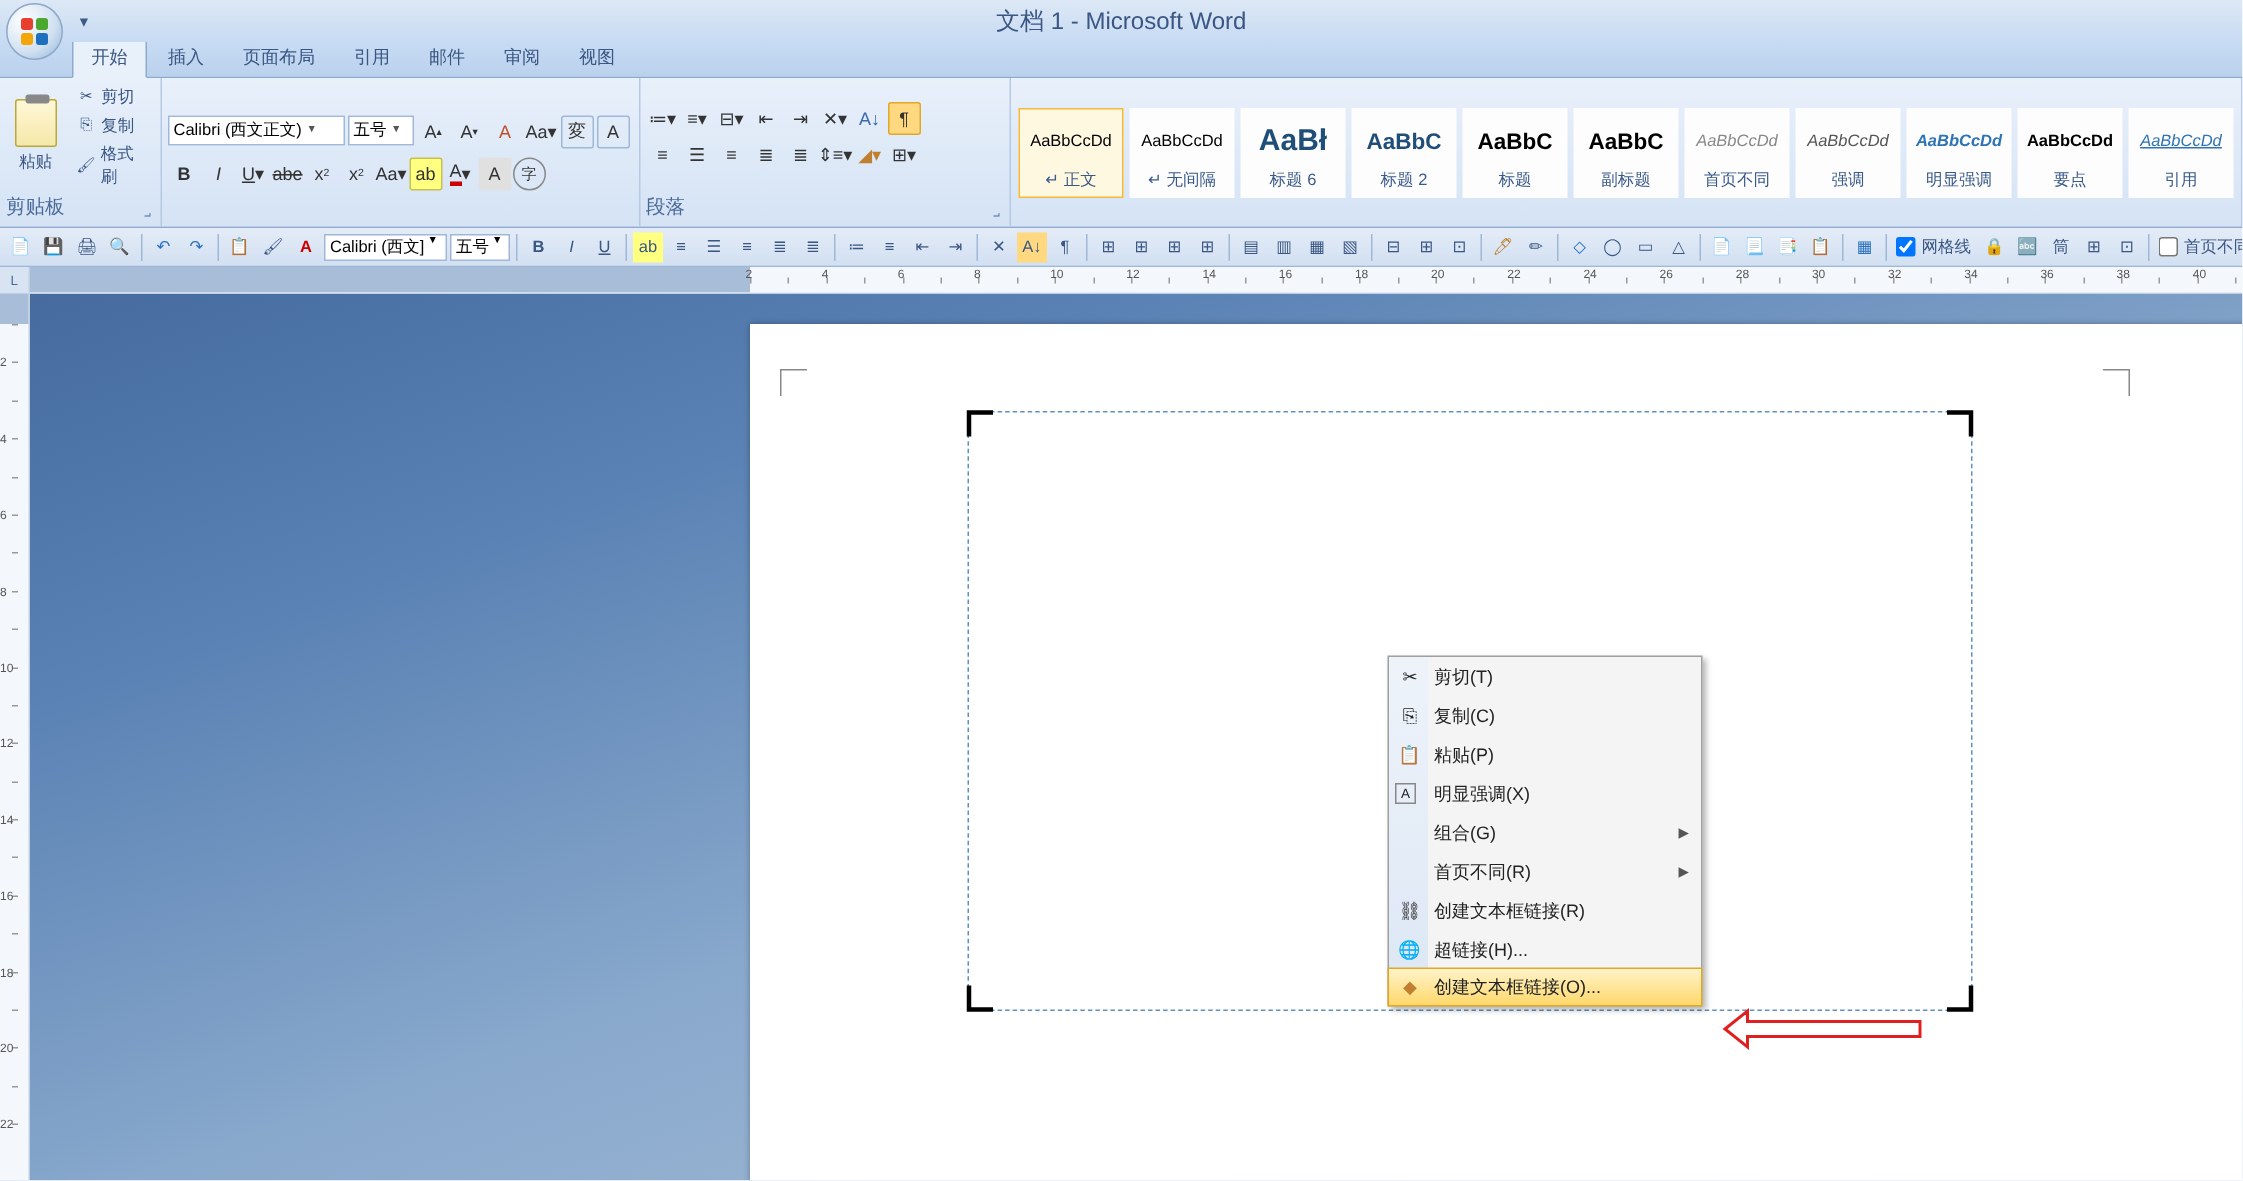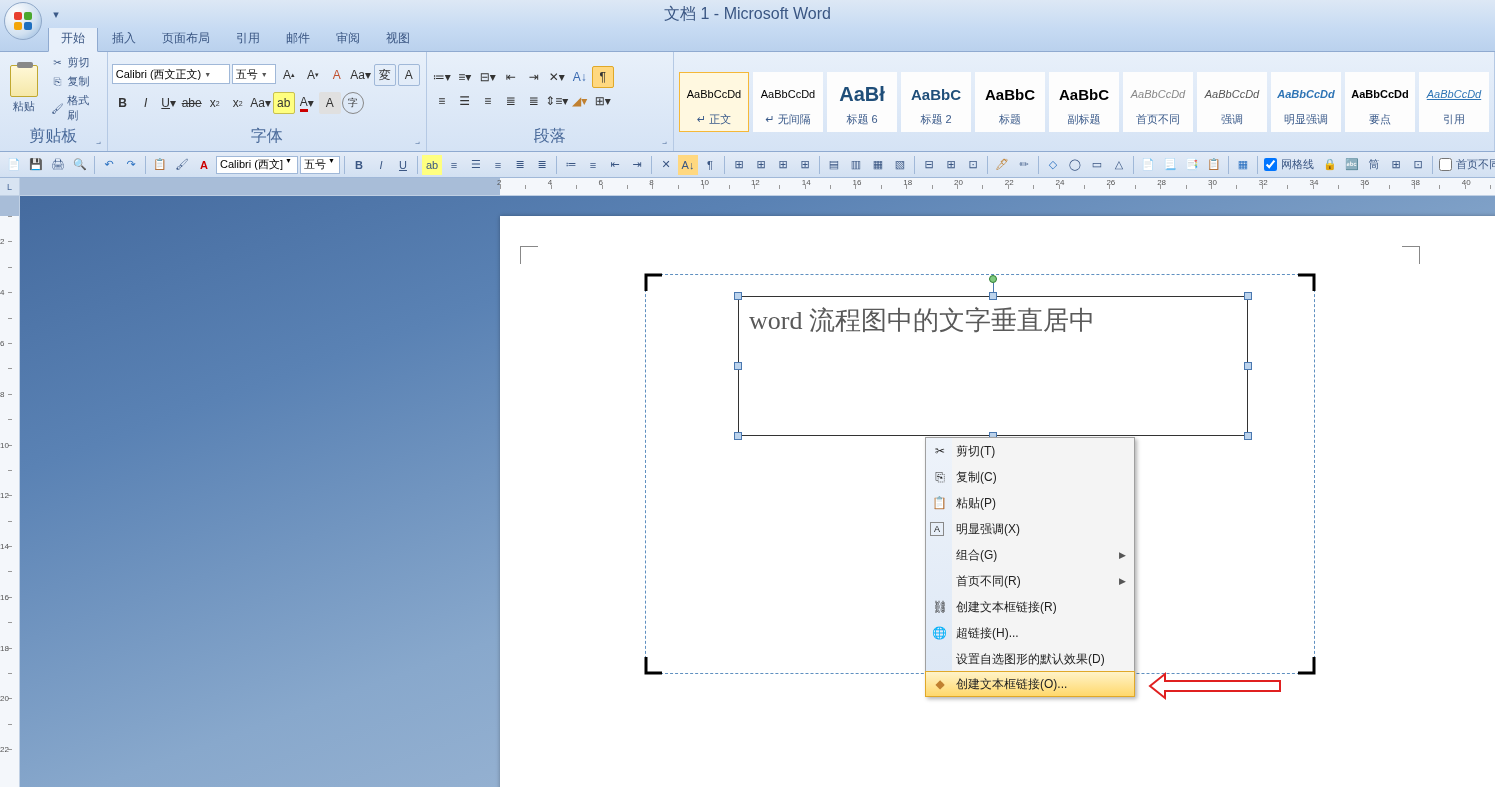--- a/index.html
+++ b/index.html
@@ -16,21 +16,21 @@
 
 
 .tabs { height: 24px; background: linear-gradient(#c7dbf3,#bad1ed); display: flex; align-items: flex-end; padding-left: 48px; gap: 2px; border-bottom: 1px solid #8faad0; }
 .tab { padding: 4px 12px; color: #3a5683; cursor: pointer; border-radius: 3px 3px 0 0; }
 .tab.active { background: #e8f0fa; border: 1px solid #8faad0; border-bottom: 1px solid #e8f0fa; margin-bottom: -1px; }
 
 
 .ribbon { height: 100px; background: linear-gradient(#e8f0fa,#d5e3f5); display: flex; border-bottom: 1px solid #8faad0; }
 .group { border-right: 1px solid #b5c9e4; padding: 2px 4px; display: flex; flex-direction: column; position: relative; }
 .group-body { flex: 1; display: flex; align-items: center; gap: 2px; }
-.group-label { text-align: center; font-size: 16px; color: #4a6a9a; padding: 2px 0; position: relative; }
+.group-label { font-size: 13px; color: #4a6a9a; padding: 2px 0; position: relative; }
 .group-label::after { content: "⌐"; position: absolute; right: 2px; bottom: 1px; font-size: 8px; transform: rotate(180deg); color: #4a6a9a; }
 
 
 .paste-big { width: 40px; height: 70px; display: flex; flex-direction: column; align-items: center; justify-content: center; border: 1px solid transparent; border-radius: 3px; }
 .paste-icon { width: 28px; height: 32px; background: linear-gradient(#fff8d8,#f5e8a8); border: 1px solid #c0a830; border-radius: 2px; position: relative; }
 .paste-icon::before { content:""; position:absolute; top:-4px; left:6px; width:16px; height:6px; background:#888; border-radius:2px; }
 .clip-col { display: flex; flex-direction: column; gap: 2px; margin-left: 2px; }
 .clip-item { display: flex; align-items: center; gap: 3px; padding: 1px 3px; font-size: 11px; color: #3a5683; }
 .mini-icon { width: 14px; height: 14px; display: inline-flex; align-items: center; justify-content: center; font-size: 10px; }
 
@@ -195,21 +195,20 @@
         <div class="btn">x<sub style="font-size:7px">2</sub></div>
         <div class="btn">x<sup style="font-size:7px">2</sup></div>
         <div class="btn">Aa▾</div>
         <div class="btn" style="background:#ffff80;border:1px solid #c8c050">ab</div>
         <div class="btn"><span style="border-bottom:3px solid #c00">A</span>▾</div>
         <div class="btn" style="background:#e0e0e0">A</div>
         <div class="btn" style="border:1px solid #888;border-radius:50%;font-size:10px">字</div>
       </div>
     </div>
       </div>
-    <div class="group-label">字体</div>
   </div>
 
   <div class="group" style="width:248px">
     <div class="group-body">
         <div class="font-col">
       <div class="row">
         <div class="btn">≔▾</div>
         <div class="btn">≡▾</div>
         <div class="btn">⊟▾</div>
         <div class="btn">⇤</div>
@@ -465,33 +464,20 @@
             <path d="M2 18 L2 2 L18 2" stroke="#000" stroke-width="3" fill="none"></path>
           </svg></div>
       <div class="crn bl"><svg viewBox="0 0 20 20">
             <path d="M2 18 L2 2 L18 2" stroke="#000" stroke-width="3" fill="none"></path>
           </svg></div>
       <div class="crn br"><svg viewBox="0 0 20 20">
             <path d="M2 18 L2 2 L18 2" stroke="#000" stroke-width="3" fill="none"></path>
           </svg></div>
     </div>
 
-    <div class="textbox">
-      <div class="txt">word 流程图中的文字垂直居中</div>
-      <div class="rot-line"></div>
-      <div class="handle rot h-rot"></div>
-      <div class="handle h-tl"></div>
-      <div class="handle h-tm"></div>
-      <div class="handle h-tr"></div>
-      <div class="handle h-ml"></div>
-      <div class="handle h-mr"></div>
-      <div class="handle h-bl"></div>
-      <div class="handle h-bm"></div>
-      <div class="handle h-br"></div>
-    </div>
 
     <div class="ctx">
       <div class="ctx-strip"></div>
       <div class="ctx-items">
         <div class="ctx-item">
             <span class="icon-slot">✂</span>
             <span>剪切(T)</span>
           </div>
         <div class="ctx-item">
             <span class="icon-slot">⎘</span>
@@ -513,23 +499,20 @@
             <span>首页不同(R)</span>
             <span class="sub">▶</span>
           </div>
         <div class="ctx-item">
             <span class="icon-slot">⛓</span>
             <span>创建文本框链接(R)</span>
           </div>
         <div class="ctx-item">
             <span class="icon-slot" style="color:#2a70c0">🌐</span>
             <span>超链接(H)...</span>
-          </div>
-        <div class="ctx-item">
-            <span>设置自选图形的默认效果(D)</span>
           </div>
         <div class="ctx-item hl">
             <span class="icon-slot" style="color:#c08030">◆</span>
             <span>创建文本框链接(O)...</span>
           </div>
       </div>
     </div>
 
     <div class="arrow-anno">
       <svg width="140" height="30">

